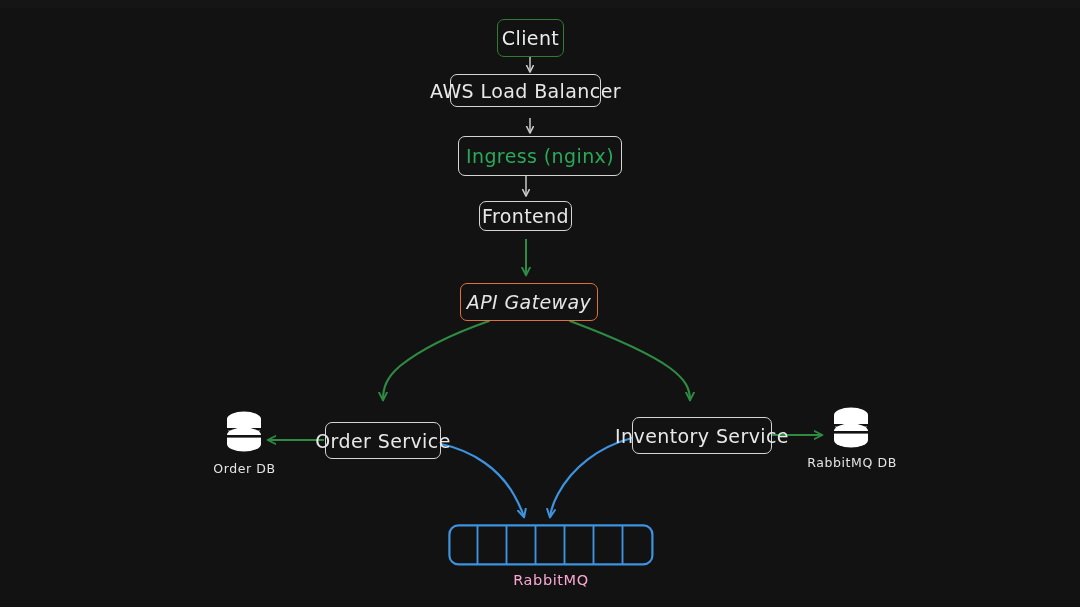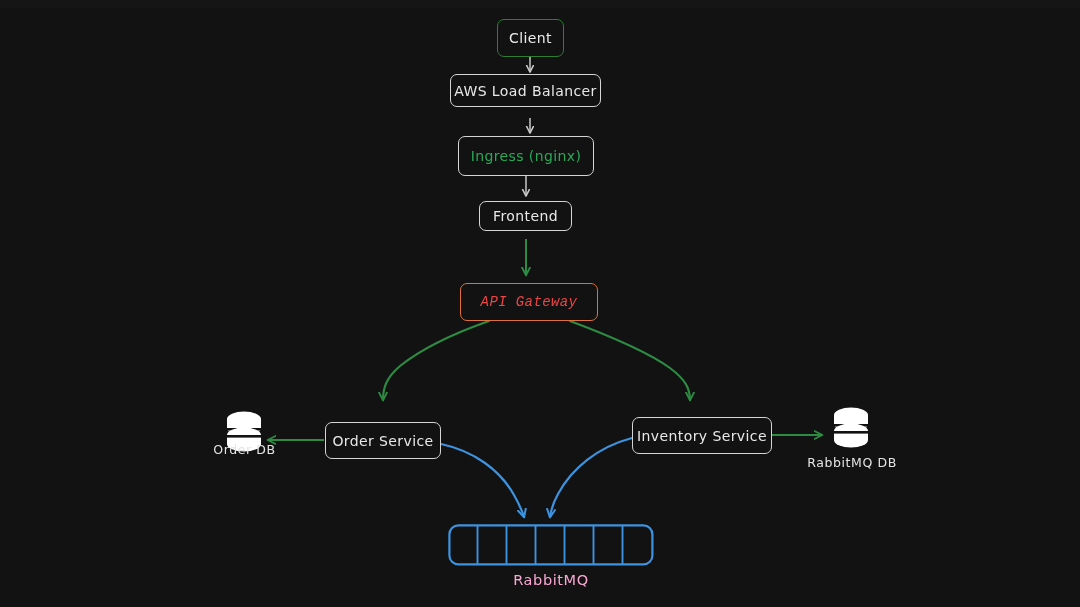--- a/index.html
+++ b/index.html
@@ -32,38 +32,37 @@
     position: absolute;
     box-sizing: border-box;
     display: flex;
     align-items: center;
     justify-content: center;
     border-radius: 7px;
     border: 1.6px solid #d5d5d5;
     background: #121212;
     color: #e8e8e8;
     font-family: "DejaVu Sans", sans-serif;
-    font-size: 14px;
+    font-size: 19px;
     letter-spacing: 0.4px;
     white-space: nowrap;
   }
   .node-client {
     border-color: #2e7d32;
     color: #ececec;
   }
   .node-ingress {
     border-color: #d5d5d5;
     color: #2aa959;
   }
   .node-apigw {
     border-color: #e0703a;
-    color: #ef4444;
+    color: #e5e5e5;
     border-width: 1.8px;
     font-style: italic;
-    font-family: Liberation Mono, monospace;
   }
   .dblabel {
     position: absolute;
     color: #e4e4e4;
     font-size: 12.5px;
     letter-spacing: 0.6px;
     text-align: center;
     white-space: nowrap;
     font-family: "DejaVu Sans", sans-serif;
   }
@@ -125,21 +124,21 @@
   </svg>
 
   <div class="node node-client" style="left:497px; top:19px; width:67px; height:38px;">
     <span>Client</span>
   </div>
 
   <div class="node node-alb" style="left:450px; top:74px; width:151px; height:33px;">
     <span>AWS Load Balancer</span>
   </div>
 
-  <div class="node node-ingress" style="left:458px; top:136px; width:136px; height:40px;">
+  <div class="node node-ingress" style="left:458px; top:136px; width:164px; height:40px;">
     <span>Ingress (nginx)</span>
   </div>
 
   <div class="node node-frontend" style="left:479px; top:201px; width:93px; height:30px;">
     <span>Frontend</span>
   </div>
 
   <div class="node node-apigw" style="left:460px; top:283px; width:138px; height:38px;">
     <span>API Gateway</span>
   </div>
@@ -155,21 +154,21 @@
   <svg class="dbicon" style="left:220px; top:409px;" width="48" height="54" viewBox="0 0 48 54">
     <ellipse cx="24" cy="10" rx="17" ry="7.5" fill="#ffffff"></ellipse>
     <rect x="7" y="10" width="34" height="9" fill="#ffffff"></rect>
     <ellipse cx="24" cy="19" rx="17" ry="7.5" fill="#ffffff"></ellipse>
     <rect x="7" y="19" width="34" height="2.6" fill="#121212"></rect>
     <ellipse cx="24" cy="26" rx="17" ry="7.5" fill="#ffffff"></ellipse>
     <rect x="7" y="26" width="34" height="9" fill="#ffffff"></rect>
     <ellipse cx="24" cy="35" rx="17" ry="7.5" fill="#ffffff"></ellipse>
     <rect x="7" y="26" width="34" height="2.6" fill="#121212"></rect>
   </svg>
-  <div class="dblabel" style="left:187px; top:442px; width:115px;">Order DB</div>
+  <div class="dblabel" style="left:187px; top:461px; width:115px;">Order DB</div>
 
   <svg class="dbicon" style="left:827px; top:405px;" width="48" height="54" viewBox="0 0 48 54">
     <ellipse cx="24" cy="10" rx="17" ry="7.5" fill="#ffffff"></ellipse>
     <rect x="7" y="10" width="34" height="9" fill="#ffffff"></rect>
     <ellipse cx="24" cy="19" rx="17" ry="7.5" fill="#ffffff"></ellipse>
     <rect x="7" y="19" width="34" height="2.6" fill="#121212"></rect>
     <ellipse cx="24" cy="26" rx="17" ry="7.5" fill="#ffffff"></ellipse>
     <rect x="7" y="26" width="34" height="9" fill="#ffffff"></rect>
     <ellipse cx="24" cy="35" rx="17" ry="7.5" fill="#ffffff"></ellipse>
     <rect x="7" y="26" width="34" height="2.6" fill="#121212"></rect>

